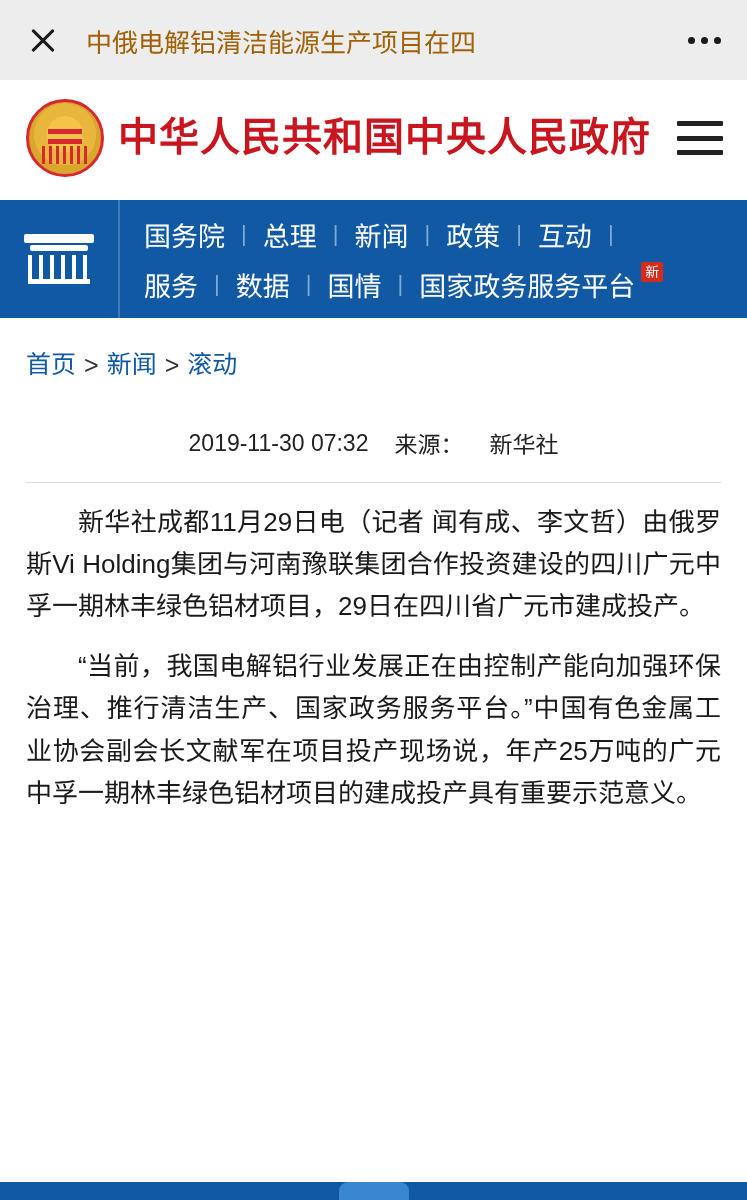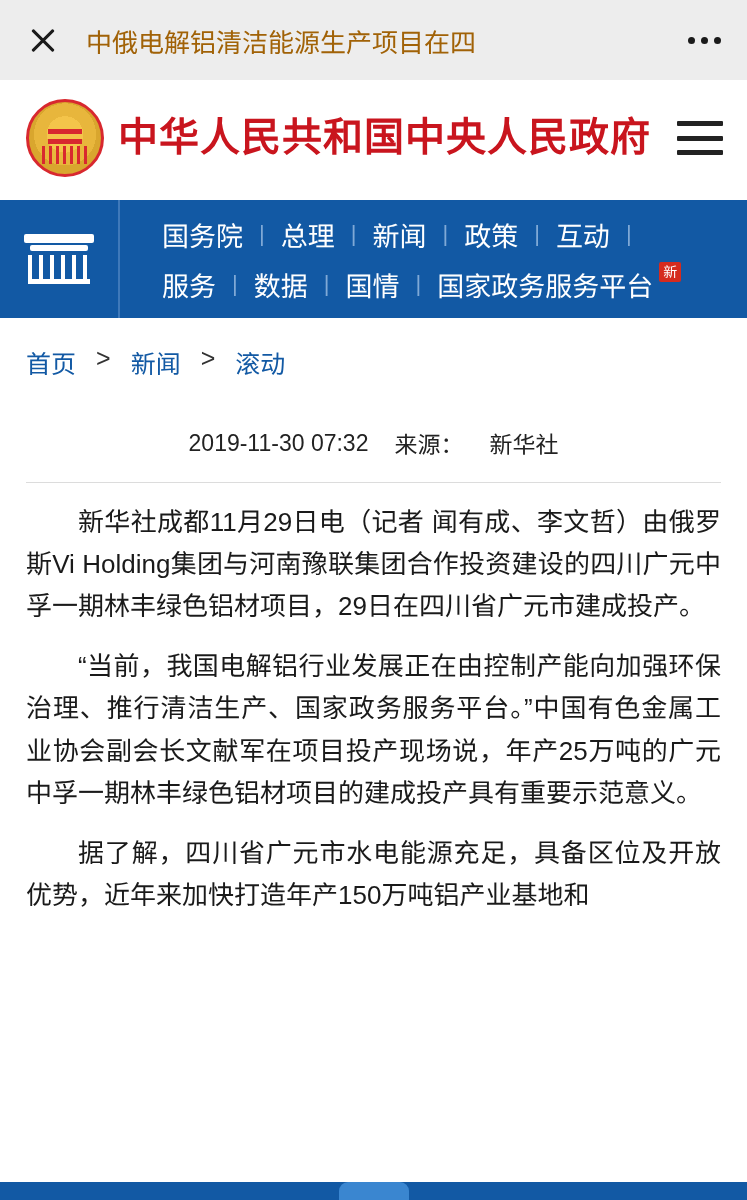--- a/index.html
+++ b/index.html
@@ -192,21 +192,21 @@
     width: 62px; height: 24px;
     background: repeating-linear-gradient(90deg, #ffffff 0 4px, transparent 4px 11px);
     border-bottom: 5px solid #ffffff;
   }
   .nav-links {
     flex: 1 1 auto;
     border-left: 2px solid #3e79ba;
     display: flex;
     flex-direction: column;
     justify-content: center;
-    padding: 0 4px 0 26px;
+    padding: 0 4px 0 8px;
     box-sizing: border-box;
   }
   .nav-row {
     display: flex;
     align-items: center;
     height: 50px;
     color: #ffffff;
     font-size: 27px;
   }
   .nav-item {
@@ -236,22 +236,22 @@
   
   .content {
     padding: 0 26px;
     box-sizing: border-box;
   }
   .breadcrumb {
     font-size: 25px;
     color: #1259a4;
     padding: 26px 0 12px 0;
     display: flex;
-    align-items: flex-start;
-    gap: 20px;
+    align-items: flex-end;
+    gap: 8px;
     flex-wrap: nowrap;
   }
   .breadcrumb .crumb { color: #1259a4; }
   .breadcrumb .sep { color: #333333; }
 
   .article-title {
     font-size: 34px;
     line-height: 1.42;
     color: #111111;
     text-align: justify;
@@ -376,18 +376,17 @@
   <div class="meta">
     <span>2019-11-30 07:32</span>
     <span class="src-label">来源：</span>
     <span>新华社</span>
   </div>
 
   <div class="divider"></div>
 
   <p class="para">新华社成都11月29日电（记者 闻有成、李文哲）由俄罗斯Vi Holding集团与河南豫联集团合作投资建设的四川广元中孚一期林丰绿色铝材项目，29日在四川省广元市建成投产。</p>
   <p class="para">“当前，我国电解铝行业发展正在由控制产能向加强环保治理、推行清洁生产、国家政务服务平台。”中国有色金属工业协会副会长文献军在项目投产现场说，年产25万吨的广元中孚一期林丰绿色铝材项目的建成投产具有重要示范意义。</p>
-  <p class="para">据了解，四川省广元市水电能源充足，具备区位及开放优势，近年来加快打造年产150万吨铝产业基地和</p>
 </div>
 
 <div class="bottom-bar">
   <div class="notch"></div>
 </div>
 
 </body></html>

